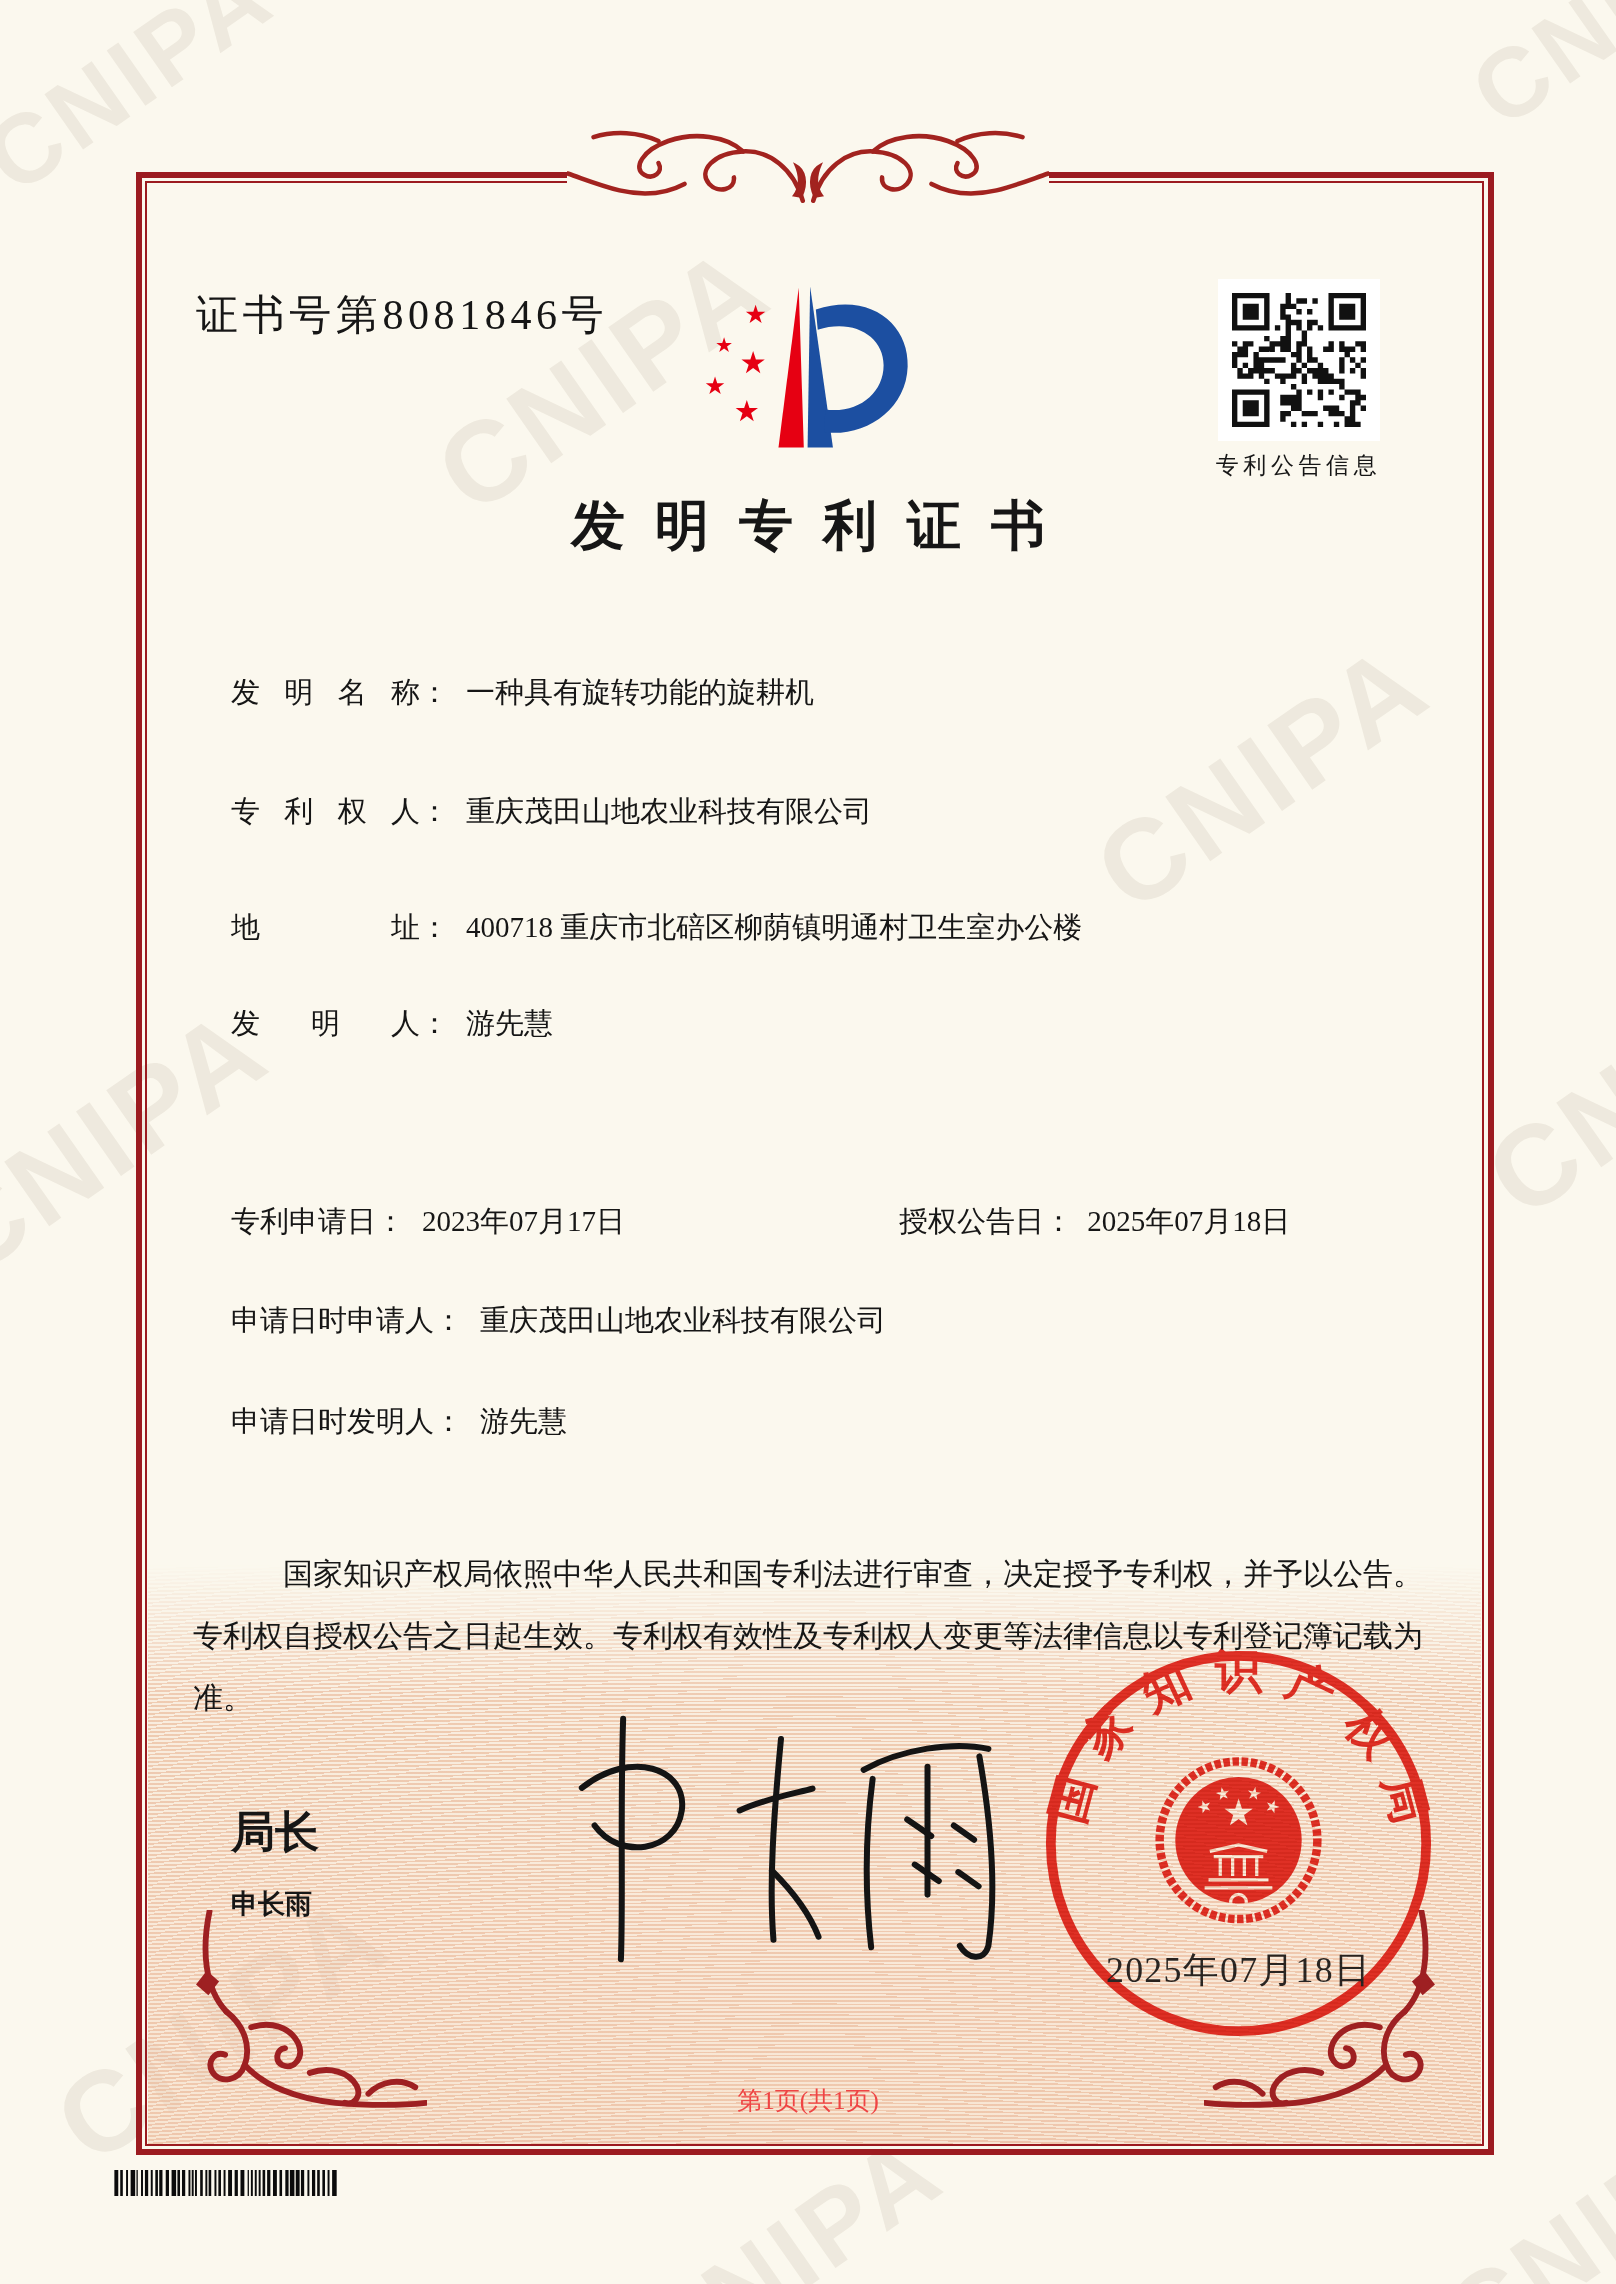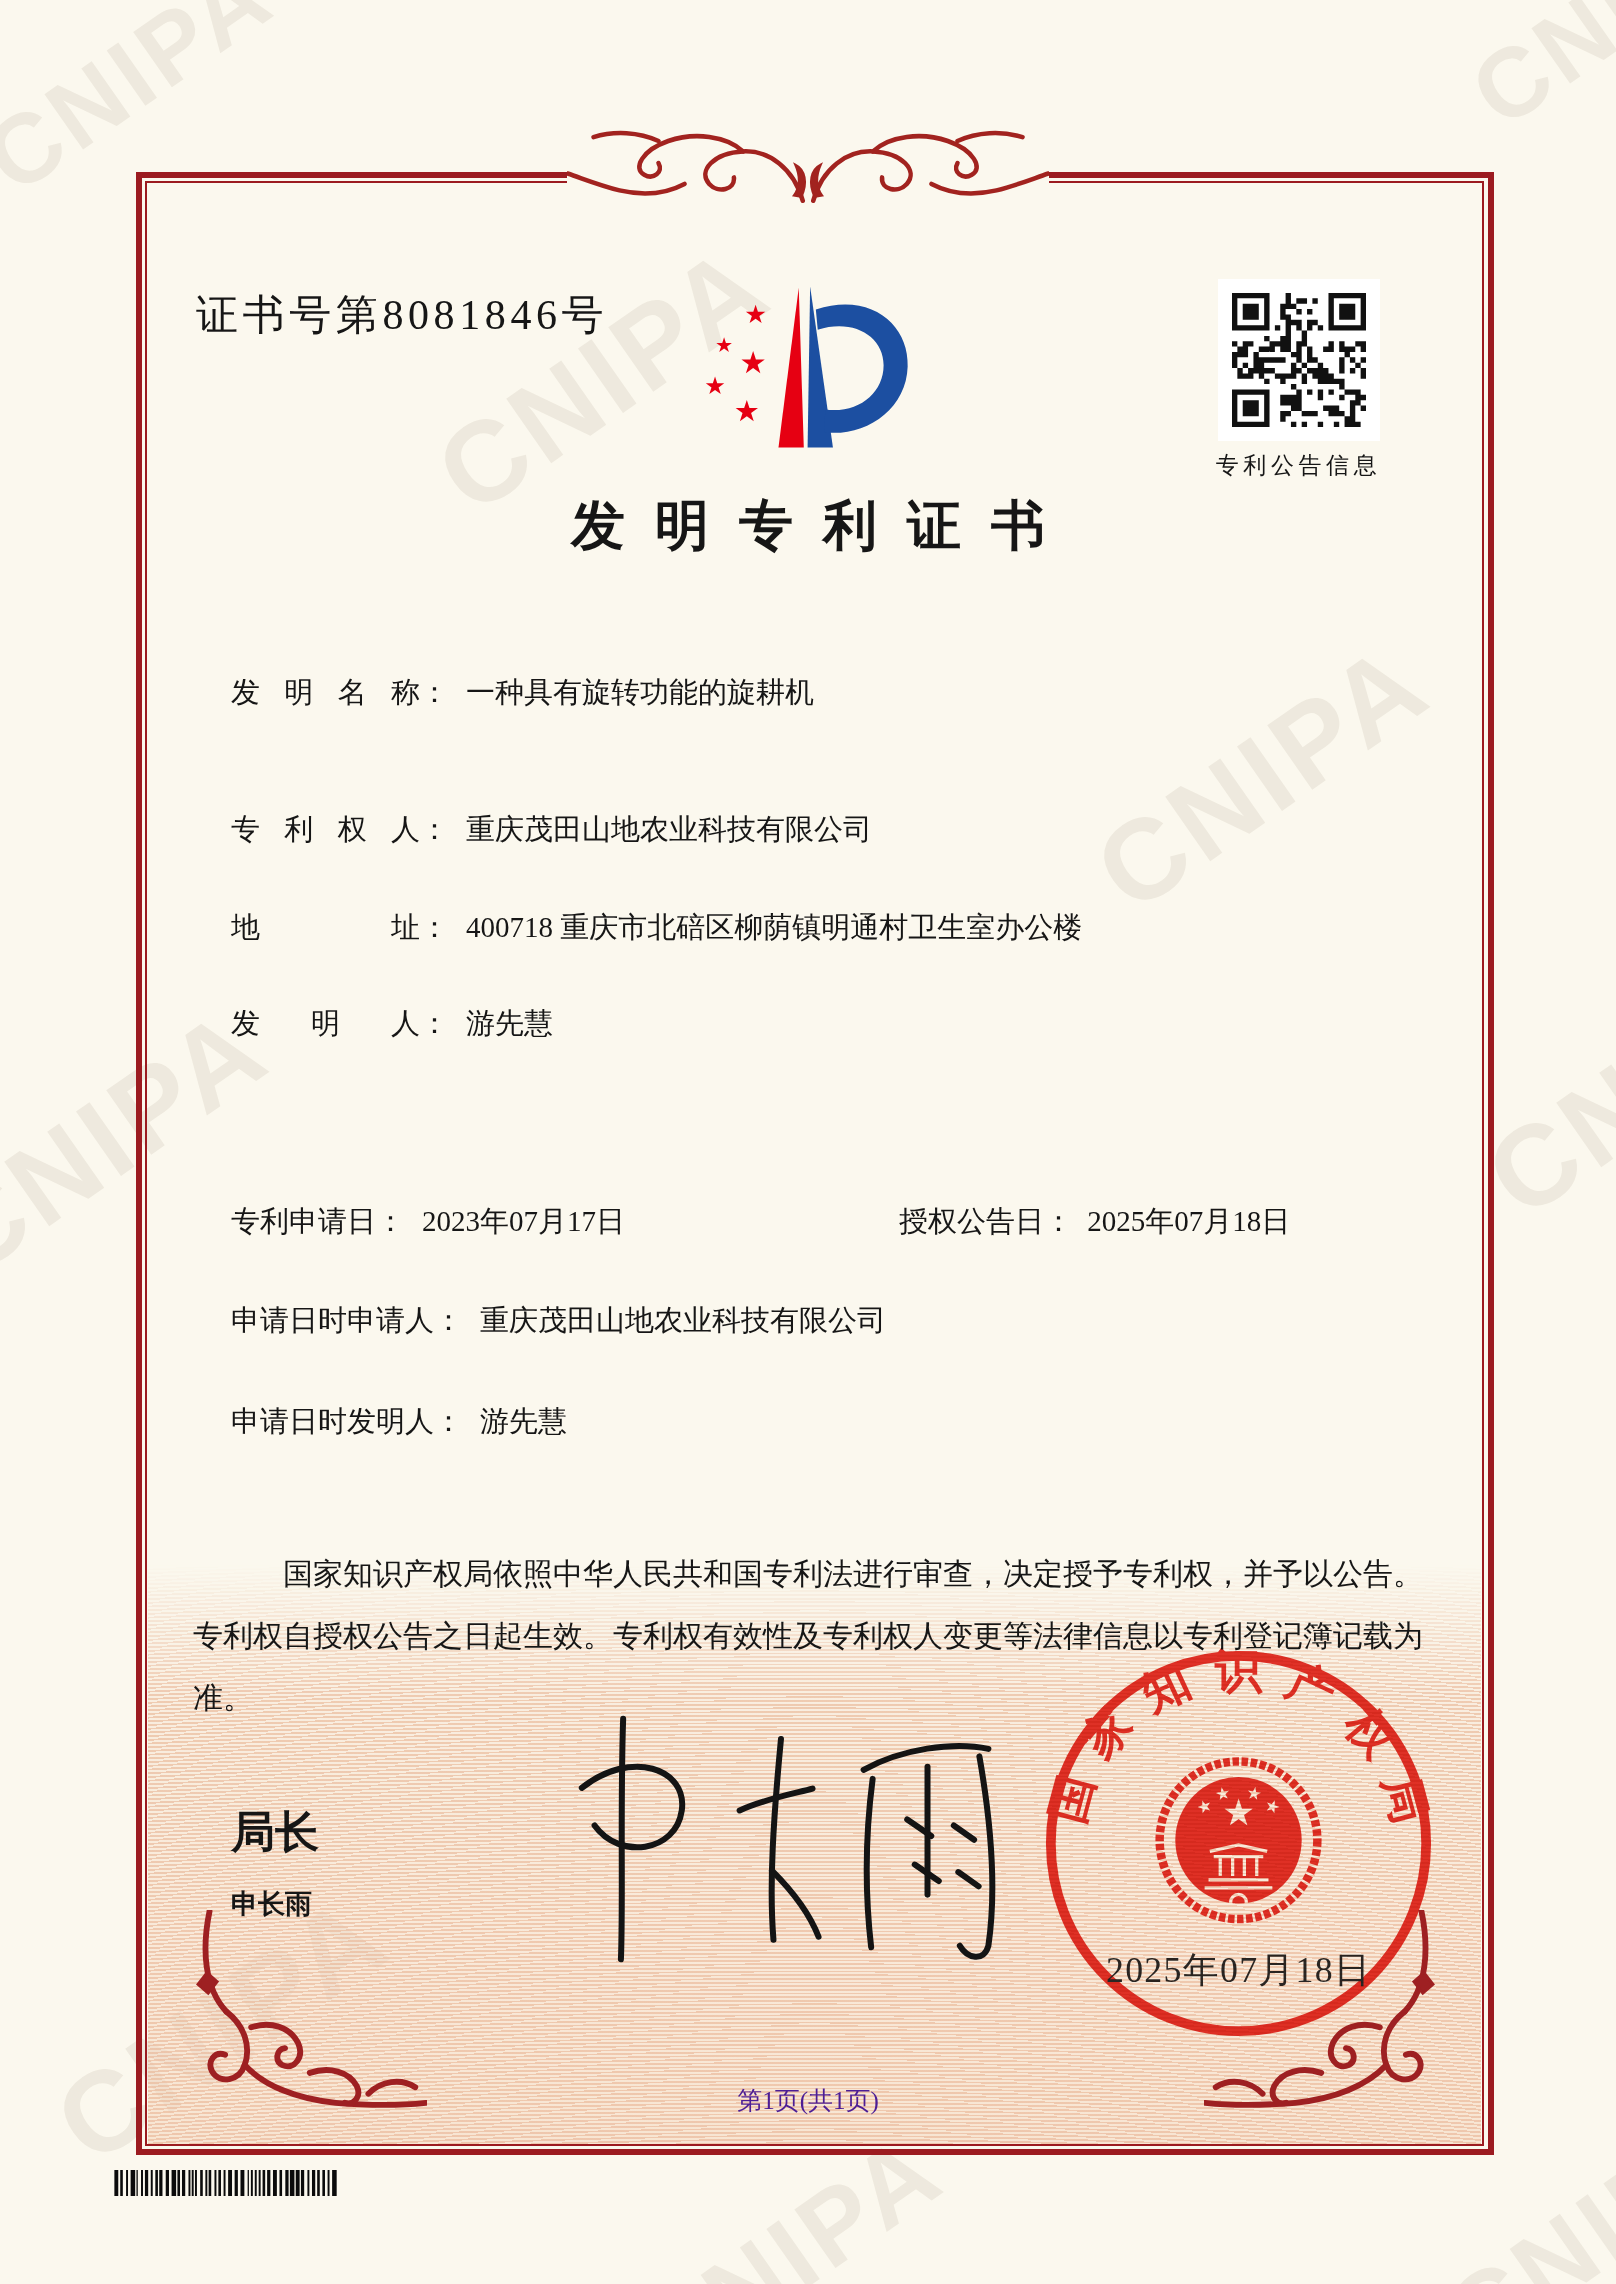--- a/index.html
+++ b/index.html
@@ -62,21 +62,21 @@
   .statement .s1{text-indent:3em;}
   
   .sig-title{position:absolute;left:231px;top:1803px;font-size:44px;font-weight:700;
              font-family:"Liberation Sans","DejaVu Sans",sans-serif;}
   .sig-name{position:absolute;left:231px;top:1886px;font-size:27px;font-weight:700;
             font-family:Liberation Mono, monospace;}
   .sig-script{position:absolute;left:548px;top:1693px;width:496px;height:280px;}
   .seal{position:absolute;left:1043px;top:1648px;width:391px;height:391px;
         opacity:.93;mix-blend-mode:multiply;}
   
-  .footer{position:absolute;left:0;top:2084px;width:100%;text-align:center;font-size:25px;color:#4c1d95;}
+  .footer{position:absolute;left:0;top:2084px;width:100%;text-align:center;font-size:25px;color:#ef4444;}
   .barcode{position:absolute;left:114px;top:2170px;width:225px;height:26px;}
 </style>
 </head>
 <body>
 
 <div class="page">
 
   <span class="wm" style="left:-33px;top:19.6px;font-size:98px;">CNIPA</span>
   <span class="wm" style="left:1454px;top:-46px;font-size:98px;">CNIPA</span>
   <span class="wm" style="left:417px;top:313px;font-size:114px;">CNIPA</span>
@@ -154,21 +154,21 @@
         <path d="M0,0h9v9h-9ZM9,0h9v9h-9ZM18,0h9v9h-9ZM27,0h9v9h-9ZM36,0h9v9h-9ZM45,0h9v9h-9ZM54,0h9v9h-9ZM90,0h9v9h-9ZM162,0h9v9h-9ZM171,0h9v9h-9ZM180,0h9v9h-9ZM189,0h9v9h-9ZM198,0h9v9h-9ZM207,0h9v9h-9ZM216,0h9v9h-9ZM0,9h9v9h-9ZM54,9h9v9h-9ZM90,9h9v9h-9ZM108,9h9v9h-9ZM117,9h9v9h-9ZM135,9h9v9h-9ZM162,9h9v9h-9ZM216,9h9v9h-9ZM0,18h9v9h-9ZM18,18h9v9h-9ZM27,18h9v9h-9ZM36,18h9v9h-9ZM54,18h9v9h-9ZM81,18h9v9h-9ZM90,18h9v9h-9ZM99,18h9v9h-9ZM162,18h9v9h-9ZM180,18h9v9h-9ZM189,18h9v9h-9ZM198,18h9v9h-9ZM216,18h9v9h-9ZM0,27h9v9h-9ZM18,27h9v9h-9ZM27,27h9v9h-9ZM36,27h9v9h-9ZM54,27h9v9h-9ZM81,27h9v9h-9ZM108,27h9v9h-9ZM126,27h9v9h-9ZM162,27h9v9h-9ZM180,27h9v9h-9ZM189,27h9v9h-9ZM198,27h9v9h-9ZM216,27h9v9h-9ZM0,36h9v9h-9ZM18,36h9v9h-9ZM27,36h9v9h-9ZM36,36h9v9h-9ZM54,36h9v9h-9ZM81,36h9v9h-9ZM90,36h9v9h-9ZM162,36h9v9h-9ZM180,36h9v9h-9ZM189,36h9v9h-9ZM198,36h9v9h-9ZM216,36h9v9h-9ZM0,45h9v9h-9ZM54,45h9v9h-9ZM90,45h9v9h-9ZM99,45h9v9h-9ZM108,45h9v9h-9ZM126,45h9v9h-9ZM135,45h9v9h-9ZM162,45h9v9h-9ZM216,45h9v9h-9ZM0,54h9v9h-9ZM9,54h9v9h-9ZM18,54h9v9h-9ZM27,54h9v9h-9ZM36,54h9v9h-9ZM45,54h9v9h-9ZM54,54h9v9h-9ZM72,54h9v9h-9ZM90,54h9v9h-9ZM108,54h9v9h-9ZM126,54h9v9h-9ZM144,54h9v9h-9ZM162,54h9v9h-9ZM171,54h9v9h-9ZM180,54h9v9h-9ZM189,54h9v9h-9ZM198,54h9v9h-9ZM207,54h9v9h-9ZM216,54h9v9h-9ZM90,63h9v9h-9ZM117,63h9v9h-9ZM54,72h9v9h-9ZM81,72h9v9h-9ZM90,72h9v9h-9ZM117,72h9v9h-9ZM0,81h9v9h-9ZM18,81h9v9h-9ZM27,81h9v9h-9ZM63,81h9v9h-9ZM72,81h9v9h-9ZM81,81h9v9h-9ZM90,81h9v9h-9ZM108,81h9v9h-9ZM117,81h9v9h-9ZM162,81h9v9h-9ZM180,81h9v9h-9ZM207,81h9v9h-9ZM216,81h9v9h-9ZM9,90h9v9h-9ZM18,90h9v9h-9ZM45,90h9v9h-9ZM54,90h9v9h-9ZM63,90h9v9h-9ZM81,90h9v9h-9ZM90,90h9v9h-9ZM108,90h9v9h-9ZM126,90h9v9h-9ZM153,90h9v9h-9ZM162,90h9v9h-9ZM180,90h9v9h-9ZM189,90h9v9h-9ZM198,90h9v9h-9ZM216,90h9v9h-9ZM0,99h9v9h-9ZM9,99h9v9h-9ZM18,99h9v9h-9ZM36,99h9v9h-9ZM99,99h9v9h-9ZM108,99h9v9h-9ZM126,99h9v9h-9ZM189,99h9v9h-9ZM0,108h9v9h-9ZM36,108h9v9h-9ZM45,108h9v9h-9ZM54,108h9v9h-9ZM63,108h9v9h-9ZM72,108h9v9h-9ZM81,108h9v9h-9ZM108,108h9v9h-9ZM126,108h9v9h-9ZM135,108h9v9h-9ZM180,108h9v9h-9ZM198,108h9v9h-9ZM216,108h9v9h-9ZM0,117h9v9h-9ZM18,117h9v9h-9ZM36,117h9v9h-9ZM45,117h9v9h-9ZM99,117h9v9h-9ZM117,117h9v9h-9ZM144,117h9v9h-9ZM180,117h9v9h-9ZM207,117h9v9h-9ZM9,126h9v9h-9ZM27,126h9v9h-9ZM36,126h9v9h-9ZM45,126h9v9h-9ZM54,126h9v9h-9ZM63,126h9v9h-9ZM99,126h9v9h-9ZM108,126h9v9h-9ZM126,126h9v9h-9ZM135,126h9v9h-9ZM144,126h9v9h-9ZM153,126h9v9h-9ZM180,126h9v9h-9ZM198,126h9v9h-9ZM216,126h9v9h-9ZM9,135h9v9h-9ZM18,135h9v9h-9ZM27,135h9v9h-9ZM45,135h9v9h-9ZM72,135h9v9h-9ZM81,135h9v9h-9ZM90,135h9v9h-9ZM99,135h9v9h-9ZM117,135h9v9h-9ZM135,135h9v9h-9ZM144,135h9v9h-9ZM153,135h9v9h-9ZM162,135h9v9h-9ZM216,135h9v9h-9ZM54,144h9v9h-9ZM81,144h9v9h-9ZM117,144h9v9h-9ZM144,144h9v9h-9ZM153,144h9v9h-9ZM162,144h9v9h-9ZM171,144h9v9h-9ZM180,144h9v9h-9ZM99,153h9v9h-9ZM180,153h9v9h-9ZM0,162h9v9h-9ZM9,162h9v9h-9ZM18,162h9v9h-9ZM27,162h9v9h-9ZM36,162h9v9h-9ZM45,162h9v9h-9ZM54,162h9v9h-9ZM108,162h9v9h-9ZM126,162h9v9h-9ZM144,162h9v9h-9ZM162,162h9v9h-9ZM189,162h9v9h-9ZM198,162h9v9h-9ZM207,162h9v9h-9ZM0,171h9v9h-9ZM54,171h9v9h-9ZM81,171h9v9h-9ZM90,171h9v9h-9ZM99,171h9v9h-9ZM108,171h9v9h-9ZM144,171h9v9h-9ZM180,171h9v9h-9ZM207,171h9v9h-9ZM216,171h9v9h-9ZM0,180h9v9h-9ZM18,180h9v9h-9ZM27,180h9v9h-9ZM36,180h9v9h-9ZM54,180h9v9h-9ZM81,180h9v9h-9ZM90,180h9v9h-9ZM99,180h9v9h-9ZM108,180h9v9h-9ZM198,180h9v9h-9ZM207,180h9v9h-9ZM0,189h9v9h-9ZM18,189h9v9h-9ZM27,189h9v9h-9ZM36,189h9v9h-9ZM54,189h9v9h-9ZM99,189h9v9h-9ZM108,189h9v9h-9ZM153,189h9v9h-9ZM162,189h9v9h-9ZM171,189h9v9h-9ZM198,189h9v9h-9ZM216,189h9v9h-9ZM0,198h9v9h-9ZM18,198h9v9h-9ZM27,198h9v9h-9ZM36,198h9v9h-9ZM54,198h9v9h-9ZM81,198h9v9h-9ZM90,198h9v9h-9ZM117,198h9v9h-9ZM126,198h9v9h-9ZM135,198h9v9h-9ZM162,198h9v9h-9ZM171,198h9v9h-9ZM180,198h9v9h-9ZM198,198h9v9h-9ZM0,207h9v9h-9ZM54,207h9v9h-9ZM81,207h9v9h-9ZM189,207h9v9h-9ZM198,207h9v9h-9ZM0,216h9v9h-9ZM9,216h9v9h-9ZM18,216h9v9h-9ZM27,216h9v9h-9ZM36,216h9v9h-9ZM45,216h9v9h-9ZM54,216h9v9h-9ZM99,216h9v9h-9ZM117,216h9v9h-9ZM144,216h9v9h-9ZM171,216h9v9h-9ZM189,216h9v9h-9ZM198,216h9v9h-9ZM207,216h9v9h-9Z" fill="#111"></path>
       </svg>
   </div>
   <div class="qr-caption">专利公告信息</div>
 
   <div class="title">发明专利证书</div>
 
   <div class="row" style="top:673px">
     <span class="lab jl">发明名称</span><span>：</span><span class="val">一种具有旋转功能的旋耕机</span>
   </div>
-  <div class="row" style="top:810px">
+  <div class="row" style="top:792px">
     <span class="lab jl">专利权人</span><span>：</span><span class="val">重庆茂田山地农业科技有限公司</span>
   </div>
   <div class="row" style="top:908px">
     <span class="lab jl">地址</span><span>：</span><span class="val">400718 重庆市北碚区柳荫镇明通村卫生室办公楼</span>
   </div>
   <div class="row" style="top:1004px">
     <span class="lab jl">发明人</span><span>：</span><span class="val">游先慧</span>
   </div>
   <div class="row" style="top:1202px">
     <span class="lab">专利申请日</span><span>：</span><span class="val">2023年07月17日</span>

